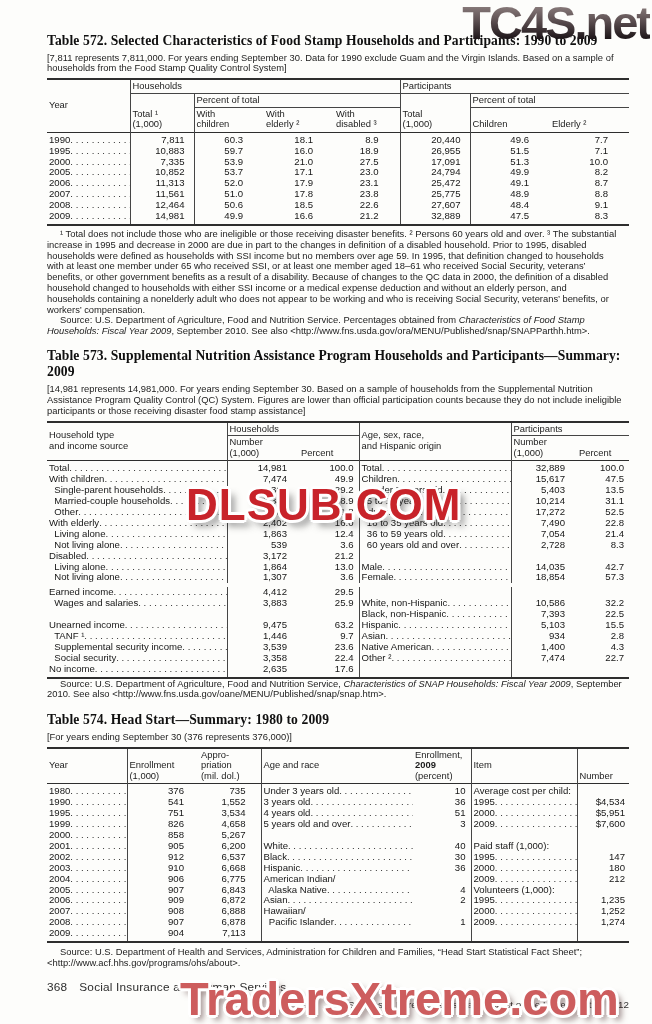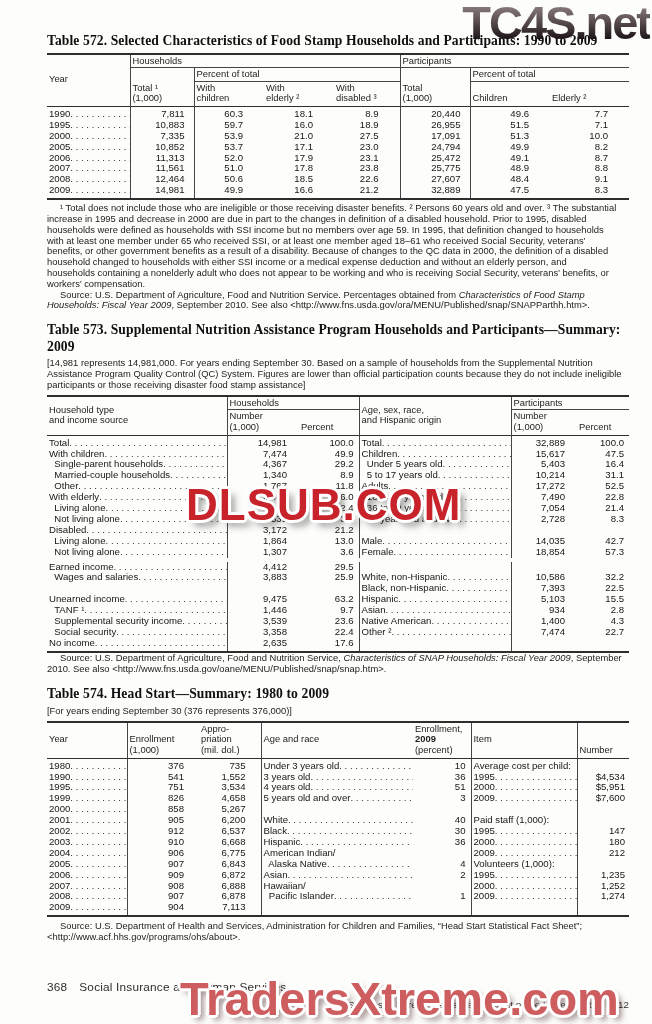--- a/index.html
+++ b/index.html
@@ -82,20 +82,21 @@
   }
 </style>
 </head>
 <body>
 
 <div class="wm-top">TC4S.net</div>
 
 <div class="content">
 
   <h2 class="tbl-title mt1">Table 572. Selected Characteristics of Food Stamp Households and Participants: 1990 to 2009</h2>
+  <p class="note">[7,811 represents 7,811,000. For years ending September 30. Data for 1990 exclude Guam and the Virgin Islands. Based on a sample of households from the Food Stamp Quality Control System]</p>
 
   <table class="t572">
     <colgroup>
       <col style="width:83px">
         <col style="width:64px">
         <col style="width:70px">
         <col style="width:70px">
       <col style="width:66px">
         <col style="width:70px">
         <col style="width:80px">
@@ -329,21 +330,21 @@
           </td>
           <td class="num vl">4,367</td>
           <td class="pct">29.2</td>
           <td class="lblc vl">
             <span class="lbl">
               <span class="t">  Under 5 years old</span>
               <span class="dots"></span>
             </span>
           </td>
           <td class="num vl">5,403</td>
-          <td class="pct">16.4</td>
+          <td class="pct">13.5</td>
         </tr>
         <tr>
           <td class="lblc">
             <span class="lbl">
               <span class="t">  Married-couple households</span>
               <span class="dots"></span>
             </span>
           </td>
           <td class="num vl">1,340</td>
           <td class="pct">8.9</td>

